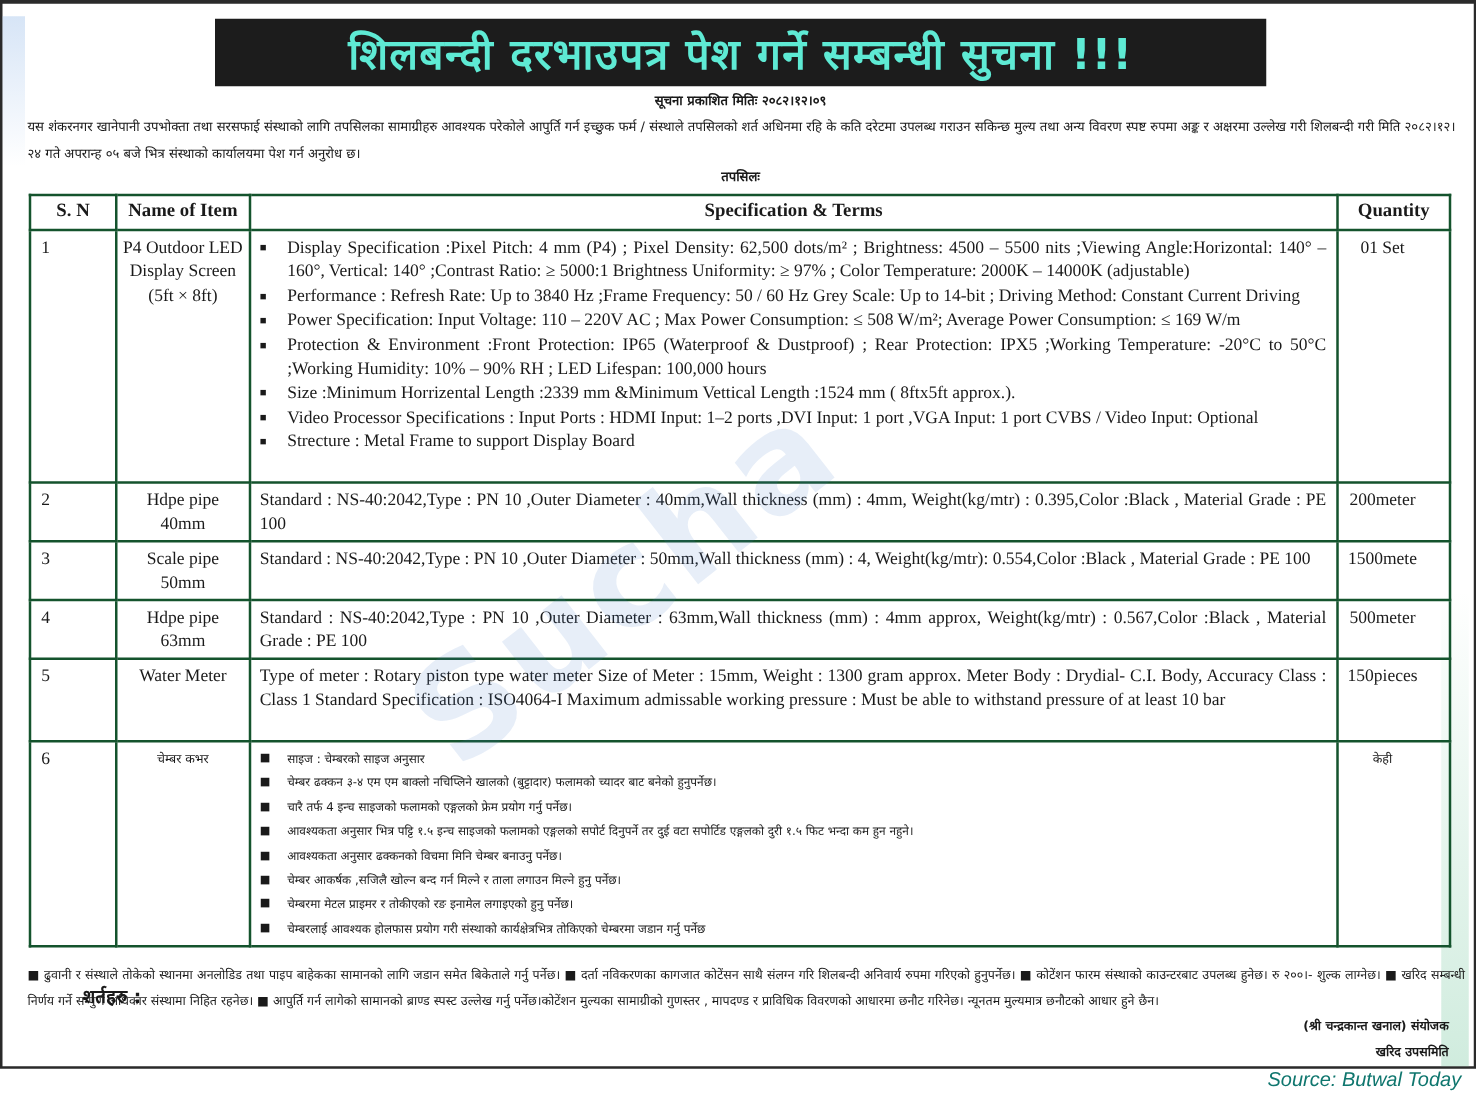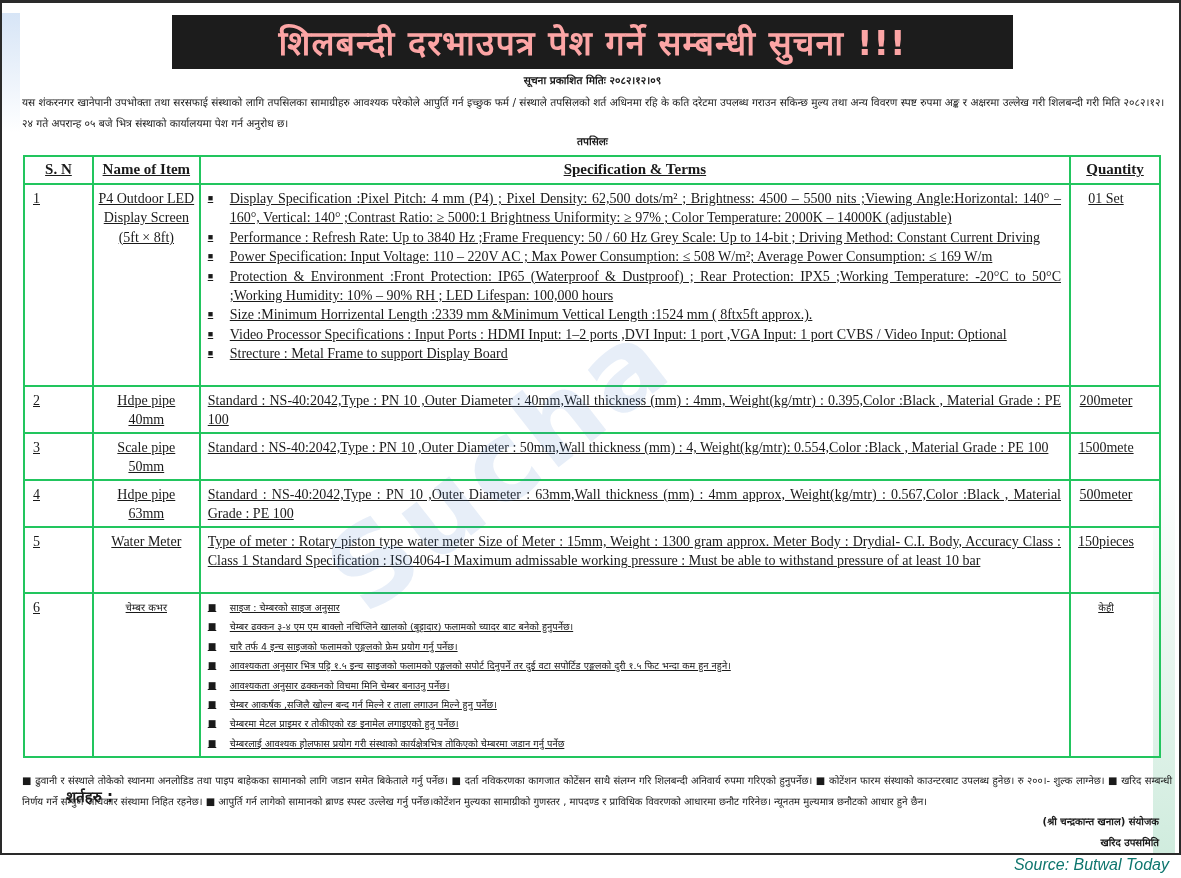--- a/index.html
+++ b/index.html
@@ -22,41 +22,41 @@
     pointer-events: none;
   }
   .accent-right {
     position: absolute; right: 4px; top: 470px; width: 22px; height: 380px;
     background: linear-gradient(180deg, rgba(120,200,160,0), rgba(120,200,160,0.35));
     pointer-events: none;
   }
 
   .title-banner {
     position: absolute; left: 170px; top: 12px; width: 841px; height: 54px;
-    background: #1c1c1c; color: #fca5a5; display: flex; align-items: center; justify-content: center;
+    background: #1c1c1c; color: #5eead4; display: flex; align-items: center; justify-content: center;
     font-family: "DejaVu Sans", sans-serif; font-weight: bold; font-size: 34px; letter-spacing: 1px;
   }
   .published {
     position: absolute; left: 0; width: 1181px; top: 70px; text-align: center;
     font-family: "DejaVu Sans", sans-serif; font-size: 10.5px; font-weight: bold;
   }
   .intro {
     position: absolute; left: 20px; top: 89px; width: 1145px;
     font-family: "DejaVu Sans", sans-serif; font-size: 10.5px; line-height: 21px;
   }
   .details-label {
     position: absolute; left: 0; width: 1181px; top: 131px; text-align: center;
     font-family: "DejaVu Sans", sans-serif; font-size: 10.5px; font-weight: bold;
   }
 
   table.items {
     position: absolute; left: 21px; top: 152px; width: 1138px;
     border-collapse: collapse; font-size: 14px; line-height: 19.4px;
   }
-  table.items th, table.items td { border: 2px solid #22c55e; vertical-align: top; text-decoration: underline; }
+  table.items th, table.items td { border: 2px solid #14532d; vertical-align: top; }
   table.items th { font-weight: bold; font-size: 15px; height: 28px; vertical-align: middle; text-align: center; }
   col.c-sn { width: 69px; }
   col.c-name { width: 107px; }
   col.c-spec { width: 872px; }
   col.c-qty { width: 90px; }
   td.sn { padding: 4px 0 0 8px; }
   td.name { text-align: center; padding: 4px 4px 0 4px; border-radius: 15px; }
   td.qty { text-align: center; padding: 4px 20px 0 2px; }
   td.spec { padding: 4px 8px 2px 7px; text-align: justify; }
   .bullet-row { display: flex; }

